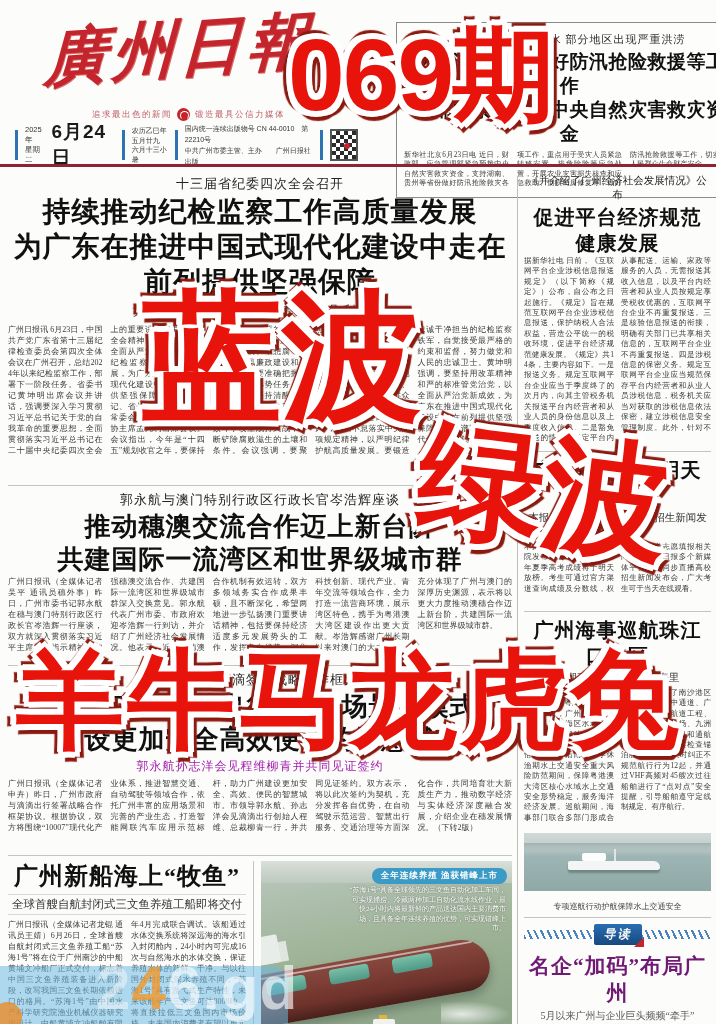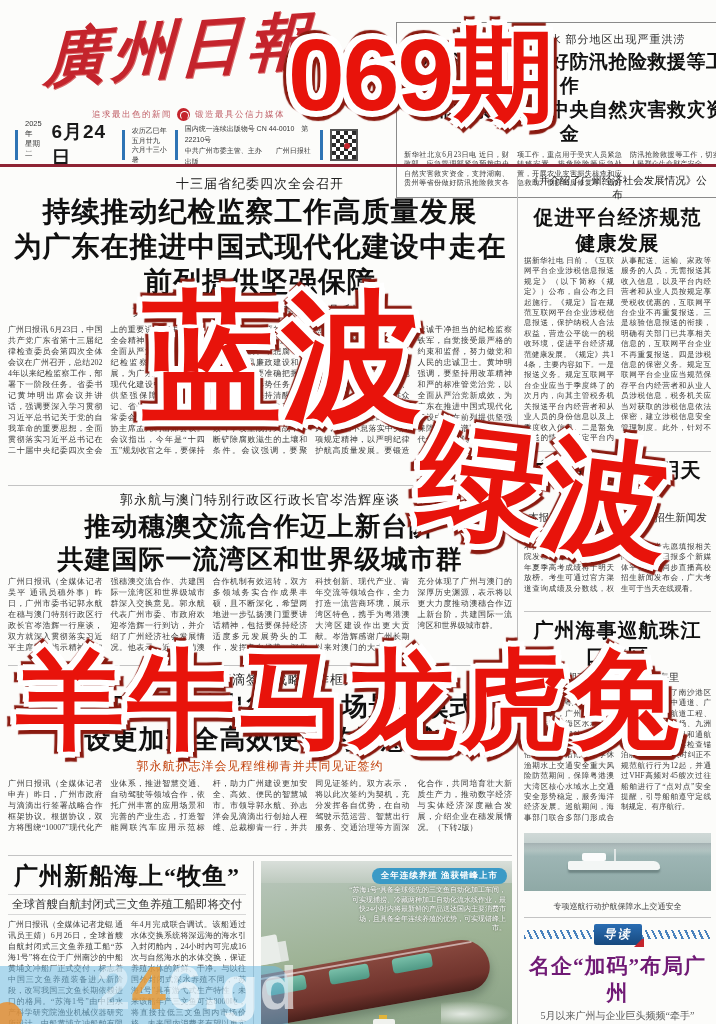--- a/index.html
+++ b/index.html
@@ -22,21 +22,21 @@
     font-size:8.5px; color:#c16169; letter-spacing:1.5px;
     display:flex; align-items:center; gap:5px; font-family:"Liberation Sans",sans-serif;
   }
   .seal { width:13px; height:13px; border-radius:50%; background:#c4242c; position:relative; flex:0 0 auto;}
   .seal::after{content:""; position:absolute; left:3px; top:3px; width:7px; height:7px; border-radius:50%; border:1.5px solid #fff; border-bottom-color:transparent;}
   .datebar {
     position:absolute; left:8px; top:126px; width:350px; height:38px;
     display:flex; align-items:center; font-family:"Liberation Sans",sans-serif;
   }
   .vbar { width:3px; height:30px; background:#2e74b5; margin:0 7px; flex:0 0 auto;}
-  .seg1 { display:flex; gap:6px;}
+  .seg1 { display:flex; align-items:center; gap:6px;}
   .yr { font-size:7.5px; color:#333; line-height:10px;}
   .bigdate { font-size:19px; font-weight:bold; color:#1a1a1a; letter-spacing:1px;}
   .tiny3 { font-size:7px; color:#333; line-height:9.5px;}
   .pub2 { font-size:7px; color:#333; line-height:11px;}
   .qr { width:32px; height:32px; border:2px solid #555; background-image:repeating-conic-gradient(#2b2b2b 0% 25%, #fff 25% 50%); background-size:8px 8px; position:relative;}
   .qr::after{content:""; position:absolute; left:12px; top:12px; width:6px; height:6px; background:#c4242c; border-radius:50%;}
   
   .topbox {
     position:absolute; left:364px; top:22px; width:347px; height:176px;
     border:1.5px solid #8a8a8a; padding:6px 7px 4px 7px; background:#fdfdfb;margin-left:32px;
@@ -46,21 +46,21 @@
   .topbox .cols { margin-top:5px; height:56px; column-count:3; column-gap:8px; font-size:7.2px; line-height:9.3px; text-align:justify; color:#3a3a3a; word-break:break-all; overflow:hidden;}
   .redrule { position:absolute; left:0; top:164px; width:716px; height:3px; background:#8e2334;}
   
   .main-left { position:absolute; left:8px; top:172px; width:504px;}
   .vdivider { position:absolute; left:517px; top:176px; height:848px; width:1px; background:#bdbdbd;}
   .right-col { position:absolute; left:524px; top:174px; width:187px;}
   .kicker { font-size:13px; text-align:center; color:#222; letter-spacing:1px; margin:3px 0 1px;}
   .bigh { font-size:28px; font-weight:bold; text-align:center; line-height:35px; letter-spacing:1px; color:#101010;}
   .midh { font-size:26px; font-weight:bold; text-align:center; line-height:33px; letter-spacing:1px; color:#101010;}
   .byline { font-size:13px; text-align:center; color:#333; margin:3px 0 4px; letter-spacing:2px;}
-  .subhead { font-size:12px; text-align:center; color:#c2410c; margin:2px 0 3px; letter-spacing:1px;}
+  .subhead { font-size:12px; text-align:center; color:#a21caf; margin:2px 0 3px; letter-spacing:1px;}
   .cols5 { column-count:5; column-gap:8px; font-size:8px; line-height:11px; text-align:justify; color:#3a3a3a; word-break:break-all; overflow:hidden;}
   .cols2 { column-count:2; column-gap:8px; font-size:8px; line-height:11px; text-align:justify; color:#3a3a3a; word-break:break-all; overflow:hidden;}
   .h158{height:156px;} .h84{height:84px;} .h72{height:72px;}
   .hr { border-top:1px solid #c3c3c3; margin:5px 0;}
   
   .bottom-band { display:flex; margin-top:4px; height:204px;}
   .fish { width:246px; padding-right:7px; border-right:1px solid #c3c3c3;}
   .fish .fh { font-size:24px; font-weight:bold; text-align:center; letter-spacing:1px; color:#101010; line-height:30px;}
   .fish .fs { font-size:11.5px; text-align:center; color:#333; margin:3px 0 4px; border-top:1px solid #d8d8d8; border-bottom:1px solid #d8d8d8; padding:2px 0;}
   .fish .cols2 { height:150px;}

